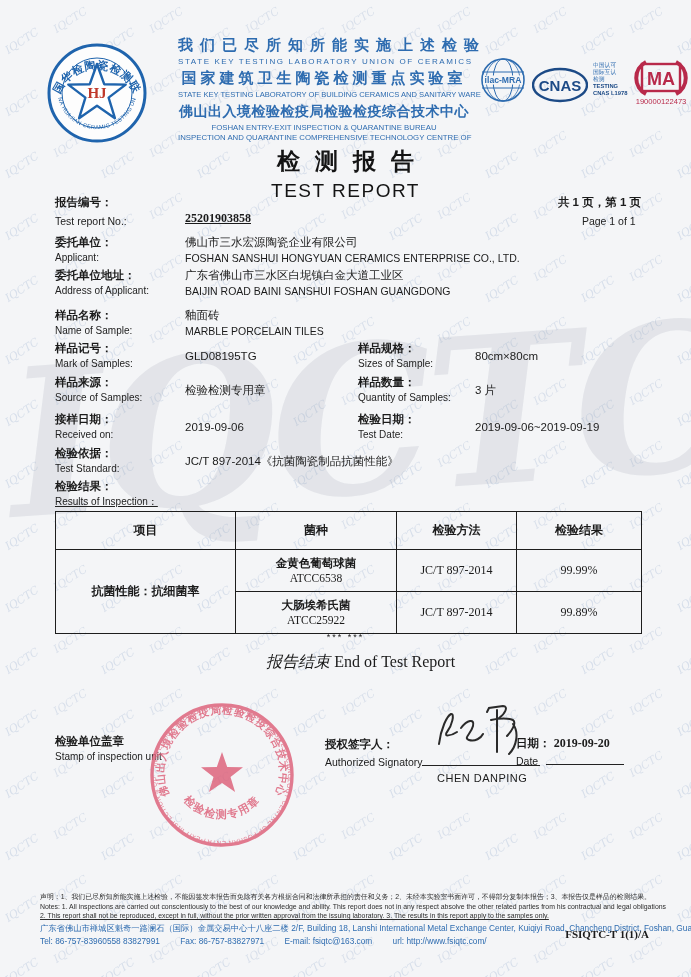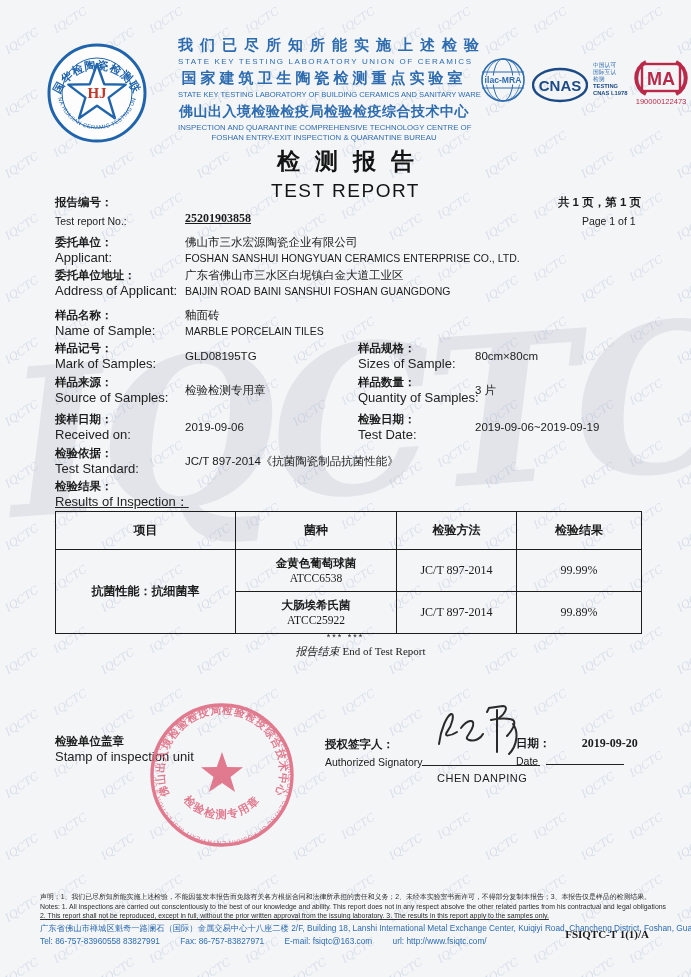--- a/index.html
+++ b/index.html
@@ -44,53 +44,53 @@
   .repno .right { text-align:left; }
   .repno .right .lz { font-weight:bold; font-size:11.5px; }
   .repno .right .le { font-size:10.5px; margin-top:3px; padding-left:24px; }
   
   .f-row { position:absolute; left:55px; width:590px; font-size:11.5px; }
   .pair { position:absolute; top:0; display:flex; }
   .pair .lbl { width:130px; }
   .pair.rt { left:303px; }
   .pair.rt .lbl { width:117px; }
   .lz { font-size:11.5px; font-weight:bold; line-height:16px; white-space:nowrap; }
-  .le { font-size:13px; line-height:16px; color:#222; white-space:nowrap; }
+  .le { font-size:10px; line-height:16px; color:#222; white-space:nowrap; }
   .vz { font-size:11.5px; line-height:16px; white-space:nowrap; }
   .ve { font-size:10.5px; line-height:16px; white-space:nowrap; }
   .vmid { align-self:center; font-size:11.5px; white-space:nowrap; }
   .u { text-decoration:underline; }
   
   table.results { position:absolute; left:55px; top:511px; width:586px; border-collapse:collapse;
                   font-size:11.5px; table-layout:fixed; background:transparent; }
   table.results th, table.results td { border:1.6px solid #1d1d1d; text-align:center; vertical-align:middle; padding:2px; }
   table.results th { height:38px; font-weight:bold; font-size:12px; }
   table.results td { height:42px; }
   td.sp { line-height:15px; font-weight:bold; }
   td.sp .code { font-weight:normal; font-family:"Liberation Serif", serif; font-size:11.5px; }
   td.num { font-family:"Liberation Serif", serif; font-size:12px; }
   td.item-cell { font-weight:bold; font-size:12px; }
   
   .end-block { position:absolute; left:0; top:632px; width:100%; text-align:center; }
   .end-block .stars { font-size:9px; letter-spacing:2px; }
-  .end-block .line { font-size:11px; margin-top:2px;padding-left:30px; }
+  .end-block .line { font-size:16px; margin-top:10px;padding-left:30px; }
   .end-block .zh { font-family:"DejaVu Serif", serif; font-style:italic; }
   .end-block .en { font-family:"Liberation Serif", serif; }
   
   .stampsec-label { position:absolute; left:55px; top:733px; }
   .stamp-svg { position:absolute; left:147px; top:700px; }
   .signoff { position:absolute; left:325px; top:736px; }
   .signoff .lz { font-size:11.5px; font-weight:bold; }
   .signoff .row2 { font-size:10.5px; margin-top:4px; }
   .sig-line { display:inline-block; width:118px; border-bottom:1px solid #222; height:10px; }
   .sig-name { position:absolute; left:112px; top:36px; font-size:11px; letter-spacing:0.5px; white-space:nowrap; }
   .sig-svg { position:absolute; left:100px; top:-38px; }
   .datebox { position:absolute; left:516px; top:736px; }
   .datebox .l1 { font-size:11.5px; font-weight:bold; white-space:nowrap; }
-  .datebox .l1 .dval { font-family:"Liberation Serif", serif; font-weight:bold; font-size:12px;margin-left:28px; }
+  .datebox .l1 .dval { font-family:"Liberation Serif", serif; font-weight:bold; font-size:12px; }
   .datebox .l2 { font-size:10.5px; margin-top:4px; }
   .date-line { display:inline-block; width:78px; border-bottom:1px solid #222; height:10px; margin-left:8px; }
   
   .notes { position:absolute; left:40px; top:892px; width:628px; font-size:6.9px; line-height:9.6px; color:#2c2c2c; }
   .notes .n3 { text-decoration:underline; }
   .addr { position:absolute; left:40px; top:923px; width:640px; font-size:8.3px; color:#2e6cb0; white-space:nowrap; }
   .contact { position:absolute; left:40px; top:936px; font-size:8.3px; color:#2e6cb0; }
   .contact span { margin-right:18px; }
   .formcode { position:absolute; right:42px; top:928px; font-size:11px; font-weight:bold;
               font-family:"Liberation Serif", serif; }
@@ -130,22 +130,22 @@
       <text x="51" y="56" text-anchor="middle" font-size="15" font-weight="bold" fill="#c0392b" font-family="Liberation Serif, serif">HJ</text>
     </svg>
 
     <div class="hdr-center">
       <div class="zh1">我们已尽所知所能实施上述检验</div>
       <div class="en1">STATE KEY TESTING LABORATORY UNION OF CERAMICS</div>
       <div class="zh2">国家建筑卫生陶瓷检测重点实验室</div>
       <div class="en2">STATE KEY TESTING LABORATORY OF BUILDING CERAMICS AND SANITARY WARE</div>
       <div class="zh3">佛山出入境检验检疫局检验检疫综合技术中心</div>
       <div class="en3">
+        <div>FOSHAN ENTRY-EXIT INSPECTION &amp; QUARANTINE BUREAU</div>
         <div>INSPECTION AND QUARANTINE COMPREHENSIVE TECHNOLOGY CENTRE OF</div>
-        <div>FOSHAN ENTRY-EXIT INSPECTION &amp; QUARANTINE BUREAU</div>
       </div>
     </div>
 
     <div class="logos-right">
       <svg width="48" height="48" viewBox="0 0 48 48">
         <circle cx="24" cy="24" r="21" fill="none" stroke="#2e6cb0" stroke-width="1.6"></circle>
         <ellipse cx="24" cy="24" rx="10" ry="21" fill="none" stroke="#2e6cb0" stroke-width="1"></ellipse>
         <ellipse cx="24" cy="24" rx="17" ry="21" fill="none" stroke="#2e6cb0" stroke-width="0.8"></ellipse>
         <line x1="3" y1="16" x2="45" y2="16" stroke="#2e6cb0" stroke-width="1"></line>
         <line x1="3" y1="32" x2="45" y2="32" stroke="#2e6cb0" stroke-width="1"></line>

